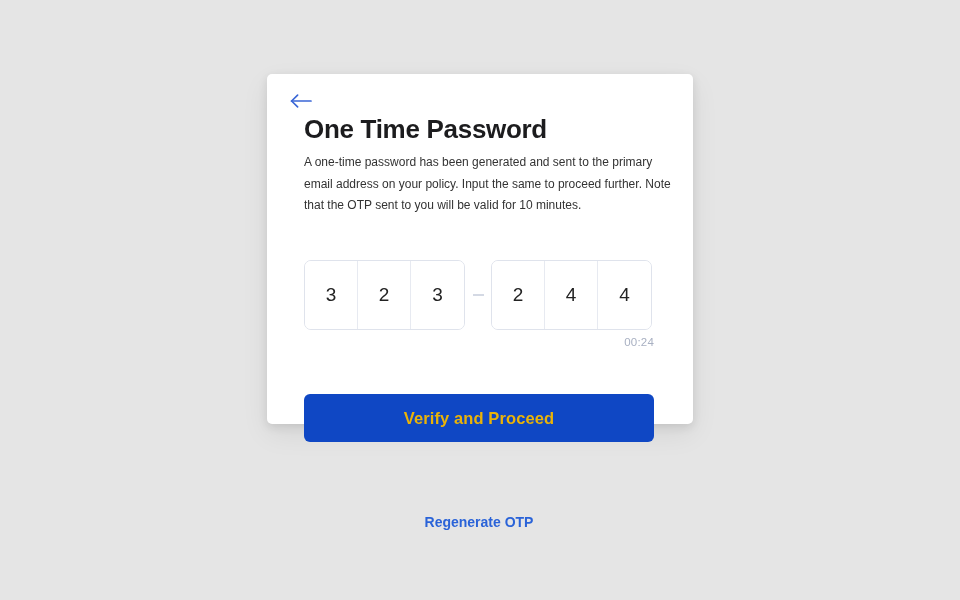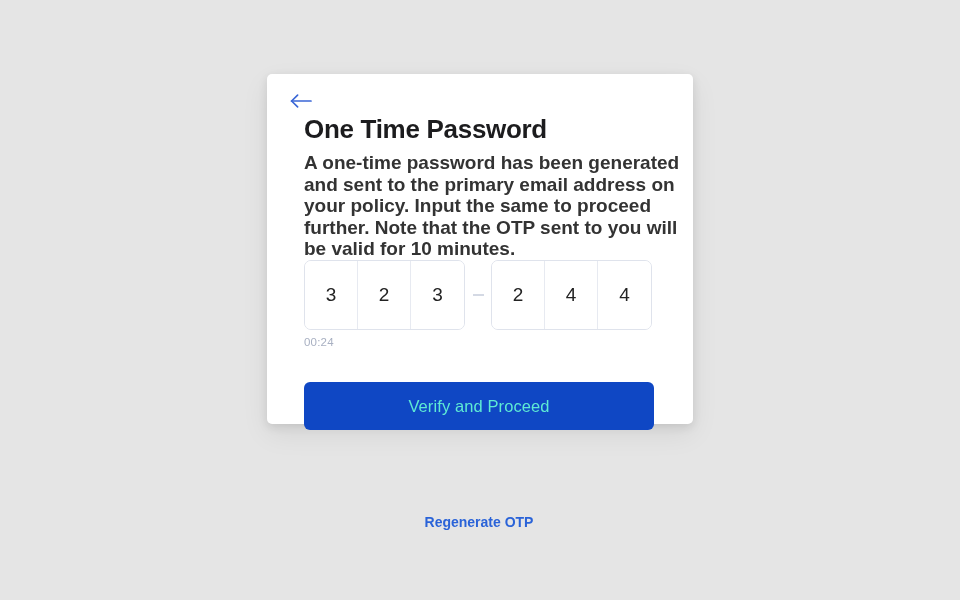--- a/index.html
+++ b/index.html
@@ -54,24 +54,23 @@
     letter-spacing: -0.3px;
     color: #1c1c1e;
     line-height: 34px;
   }
   .desc {
     position: absolute;
     left: 37px;
     top: 78px;
     width: 380px;
     margin: 0;
-    font-size: 19px;
+    font-size: 12px;
     line-height: 21.5px;
     color: #333333;
-    font-weight: bold;
   }
   .otp-row {
     position: absolute;
     left: 37px;
     top: 186px;
     width: 350px;
     display: flex;
     align-items: center;
   }
   .otp-group {
@@ -106,38 +105,38 @@
     display: block;
     width: 11px;
     height: 2px;
     background: #d4d9e4;
   }
   .timer {
     position: absolute;
     left: 37px;
     top: 262px;
     width: 350px;
-    text-align: left;
+    text-align: right;
     font-size: 11.5px;
     color: #a8b0c2;
     letter-spacing: 0.2px;
   }
   .verify-btn {
     position: absolute;
     left: 37px;
-    top: 308px;
+    top: 320px;
     width: 350px;
     height: 48px;
     background: #0f47c4;
-    color: #5eead4;
+    color: #eab308;
     border: none;
     border-radius: 6px;
     font-family: "Liberation Sans", sans-serif;
     font-size: 16.5px;
-    font-weight: normal;
+    font-weight: bold;
     letter-spacing: 0.1px;
     cursor: pointer;
   }
   .regen-link {
     position: absolute;
     left: 37px;
     top: 396px;
     width: 350px;
     text-align: center;
     font-size: 14px;

